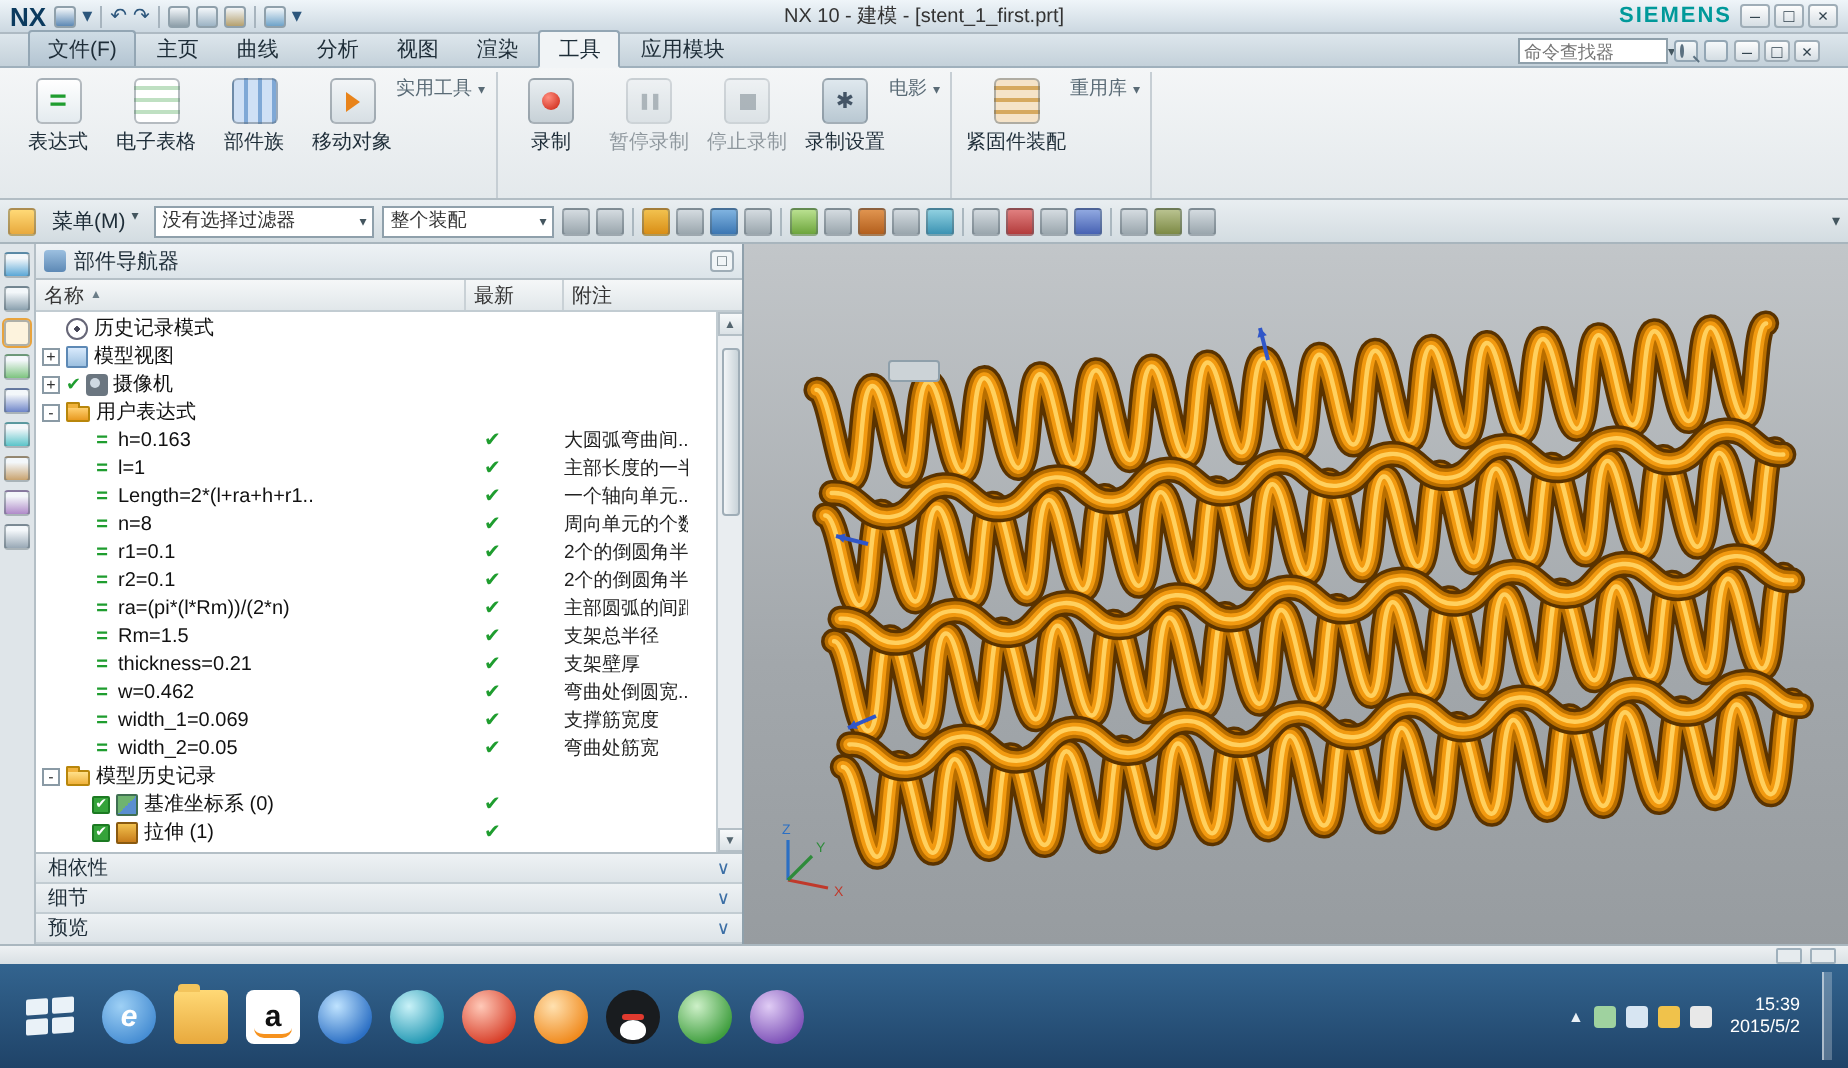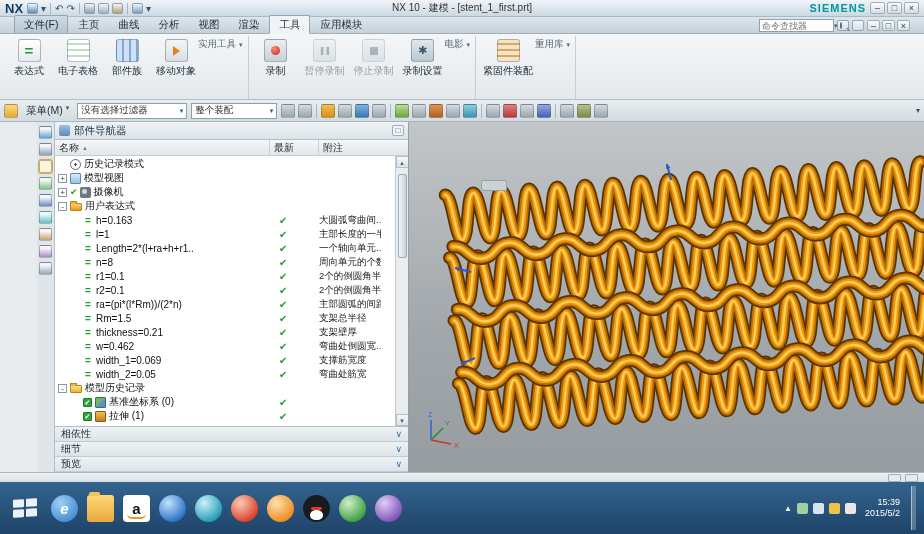--- a/index.html
+++ b/index.html
@@ -60,21 +60,21 @@
 
   
   .toolbar2{height:22px;background:linear-gradient(#e9eef1,#d3dce1);border-bottom:1px solid #a8b5bd;display:flex;align-items:center;gap:4px;padding:0 4px;}
   .menu-btn{font-size:10.5px;color:#1e2d38;padding:1px 4px;display:flex;align-items:flex-start;gap:3px;}
   .dd{background:#fff;border:1px solid #8fa0ab;height:16px;display:flex;align-items:center;font-size:9.5px;color:#333;padding:0 3px;gap:4px;white-space:nowrap;}
   .tico{width:14px;height:14px;border-radius:2px;border:1px solid rgba(80,95,105,.4);}
   .tsep{width:1px;height:14px;background:#aab7bf;margin:0 1px;}
   .overflow-caret{margin-left:auto;font-size:8px;color:#44565f;}
 
   
-  .main{display:flex;height:350px;margin-left:37px;}
+  .main{display:flex;height:350px;}
   .leftstrip{width:18px;background:#dfe5e9;border-right:1px solid #b4bfc6;display:flex;flex-direction:column;align-items:center;gap:4px;padding-top:4px;}
   .lico{width:13px;height:13px;border-radius:2px;border:1px solid rgba(80,95,105,.45);}
   .lico.active{outline:1px solid #e8a33d;background:#fdf3dd !important;}
 
   .navigator{width:354px;background:#fff;border-right:1px solid #8fa0ab;display:flex;flex-direction:column;position:relative;}
   .nav-header{height:18px;background:linear-gradient(#eef2f5,#dce4e9);border-bottom:1px solid #b4bfc6;display:flex;align-items:center;gap:4px;padding:0 4px;}
   .nav-header .hchip{width:11px;height:11px;background:linear-gradient(#9cc0e0,#5d89b5);border-radius:2px;}
   .nav-title{font-size:10.5px;color:#1e2d38;}
   .nav-hbtn{margin-left:auto;font-size:8px;color:#44565f;border:1px solid #9fadb7;background:#f1f5f7;width:12px;height:11px;line-height:10px;text-align:center;border-radius:2px;}
   .nav-cols{height:16px;display:flex;background:linear-gradient(#f5f7f8,#e1e7ea);border-bottom:1px solid #c2ccd2;font-size:10px;color:#333;}

